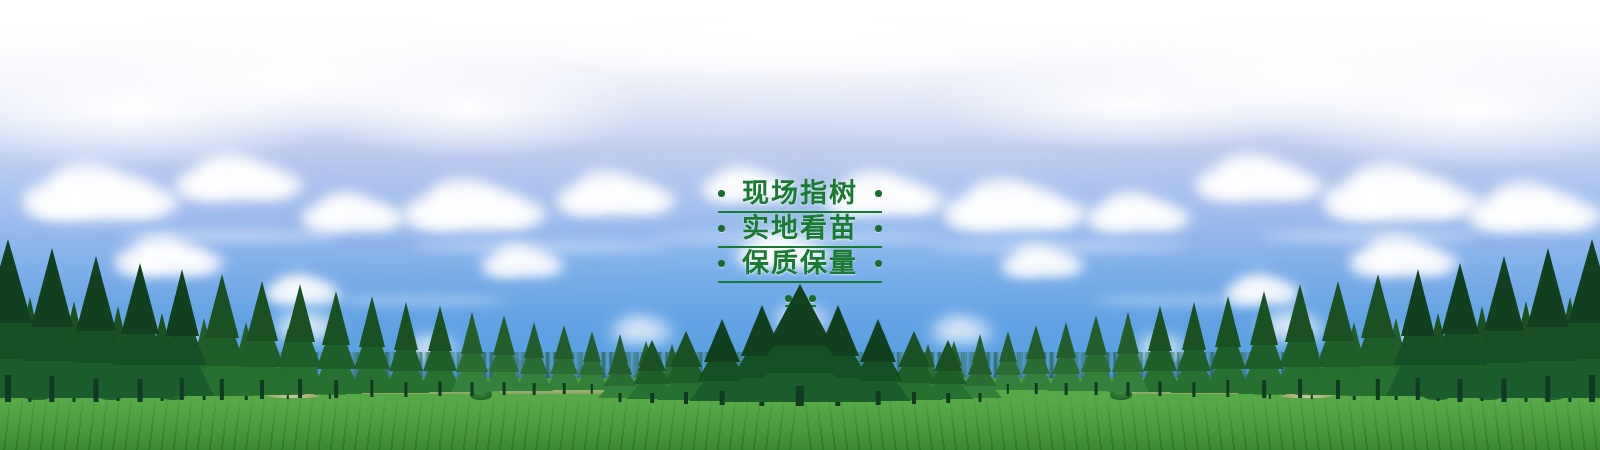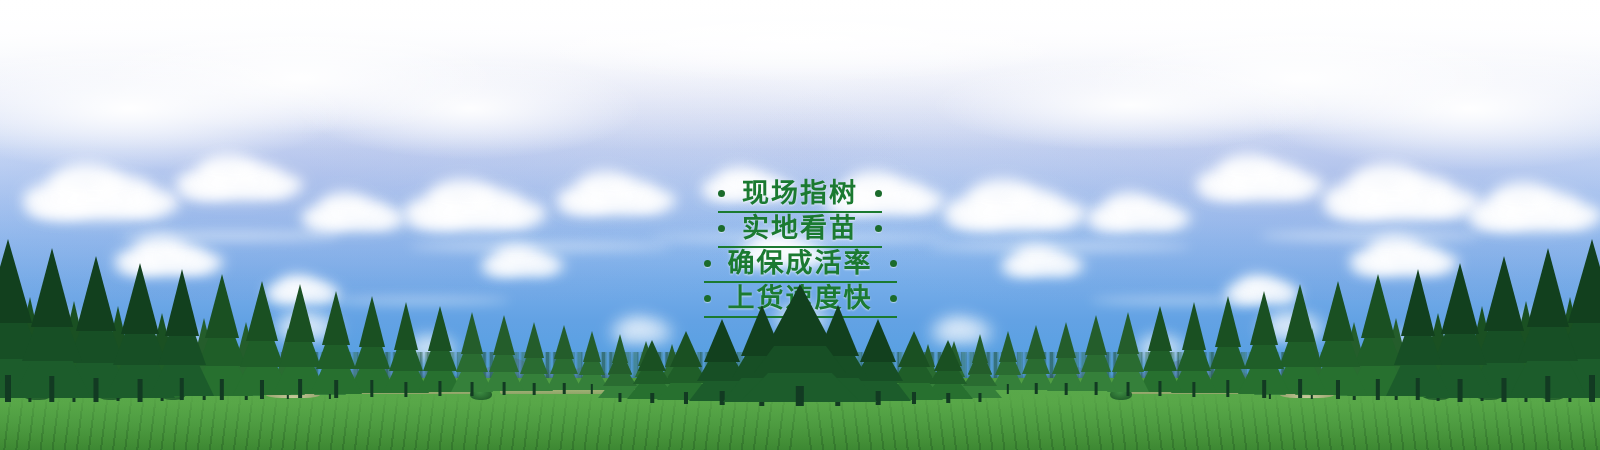--- a/index.html
+++ b/index.html
@@ -832,27 +832,26 @@
         <div class="bullet-row">
           <div class="bullet-inner">
             <span class="dot"></span>
             <span class="bullet-label">实地看苗</span>
             <span class="dot"></span>
           </div>
         </div>
         <div class="bullet-row">
           <div class="bullet-inner">
             <span class="dot"></span>
-            <span class="bullet-label">确保成活率</span>
+            <span class="bullet-label">保质保量</span>
             <span class="dot"></span>
           </div>
         </div>
         <div class="bullet-row">
           <div class="bullet-inner">
             <span class="dot"></span>
-            <span class="bullet-label">上货速度快</span>
             <span class="dot"></span>
           </div>
         </div>
       </div>
 
   </div>
 </div>
 
 </body></html>

